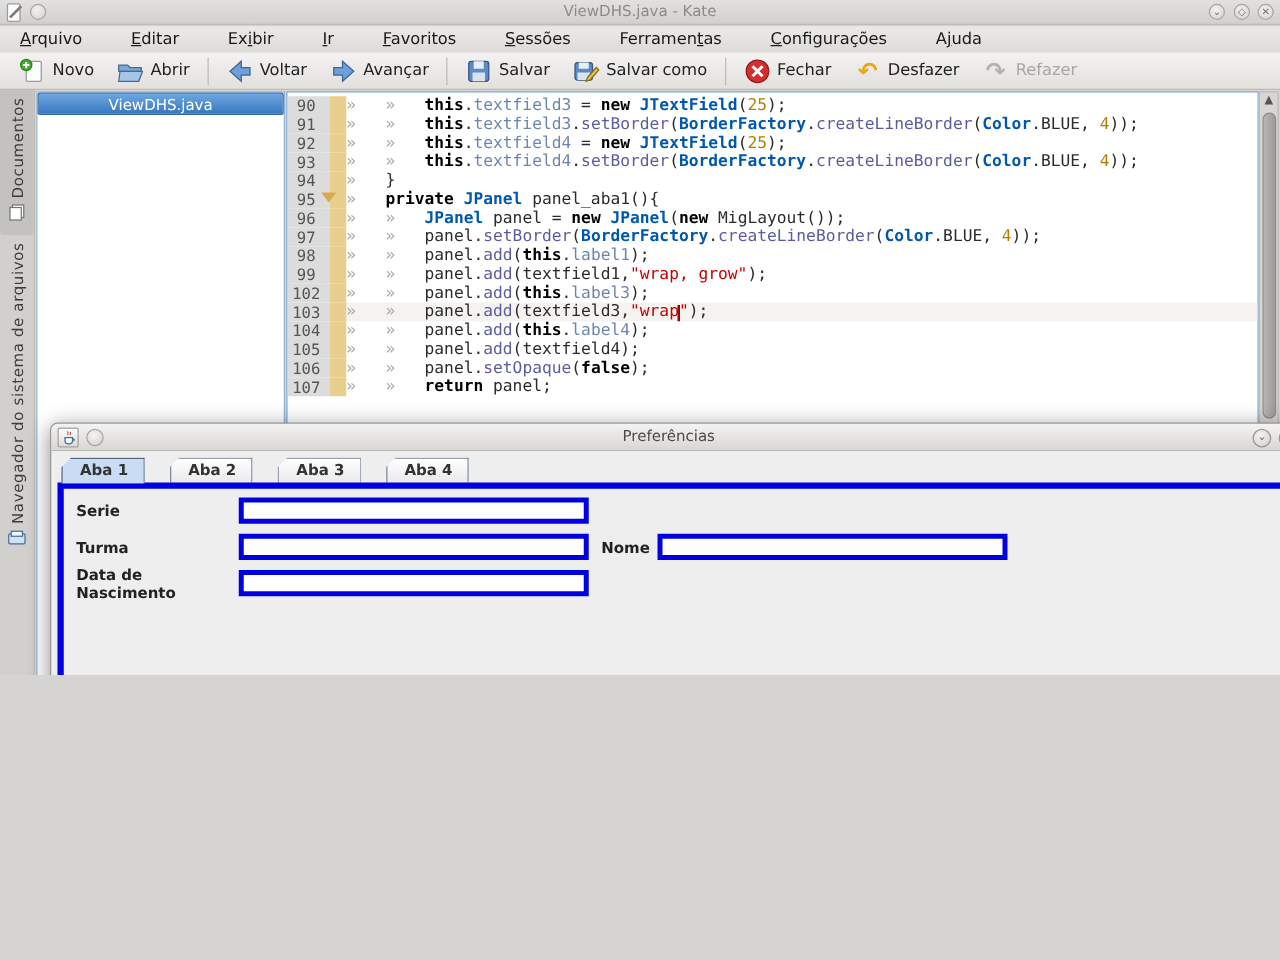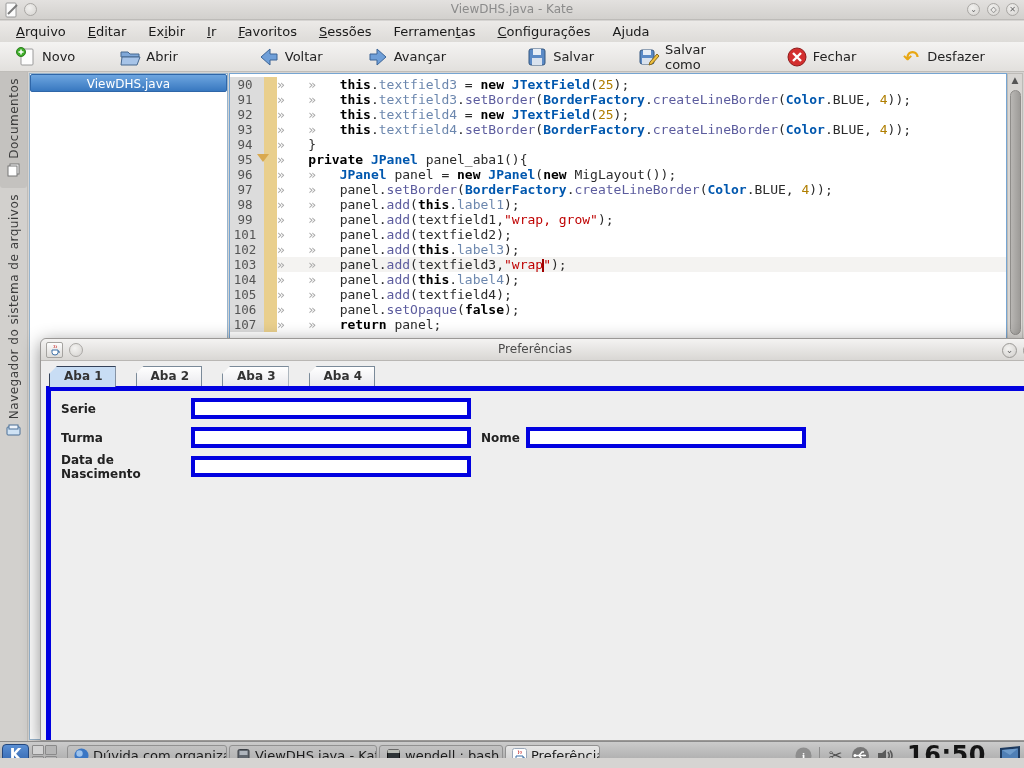--- a/index.html
+++ b/index.html
@@ -1,41 +1,41 @@
 <!DOCTYPE html>
 <html><head>
 <meta charset="utf-8">
 <style>
   * { margin:0; padding:0; box-sizing:border-box; }
   html,body { width:1024px; height:768px; overflow:hidden; }
   body { font-family:"DejaVu Sans", sans-serif; background:#d6d4d2; position:relative; }
-  #screen { position:absolute; inset:0; width:1024px; height:758px; overflow:hidden; }
+  #screen { position:absolute; inset:0; width:1024px; height:540px; overflow:hidden; }
 
   
   #kate-titlebar { position:absolute; left:0; top:0; width:1024px; height:20px;
     background:linear-gradient(#e3e1df,#d2d0cd); border-bottom:1px solid #bdbbb8; }
   #kate-title { position:absolute; left:0; right:0; top:2px; text-align:center;
     font-size:12px; color:#8b8b8b; }
   #kate-app-icon { position:absolute; left:4px; top:2px; width:16px; height:16px; }
   #kate-app-icon svg { width:16px; height:16px; }
   .tb-circle { position:absolute; top:3px; width:13px; height:13px; border-radius:50%;
     background:radial-gradient(circle at 40% 35%, #f2f1ef, #d4d2cf); border:1px solid #a9a7a4;
     color:#6b6b6b; font-size:8px; line-height:11px; text-align:center; }
   #kb-extra { left:24px; }
   #kb-min { right:44px; } #kb-max { right:24px; } #kb-close { right:5px; }
 
   #kate-menubar { position:absolute; left:0; top:21px; width:1024px; height:21px;
     background:linear-gradient(#eceae8,#dddbd8); display:flex; align-items:center;
-    padding-left:6px; gap:2px; }
+    padding-left:6px; gap:19px; }
   .menu-item { font-size:13px; color:#1a1a1a; padding:2px 10px; cursor:default; }
   .menu-item .u { text-decoration:underline; }
 
   #kate-toolbar { position:absolute; left:0; top:42px; width:1024px; height:30px;
     background:linear-gradient(#f4f3f2,#e2e0dd); border-bottom:1px solid #bfbdb9;
-    display:flex; align-items:center; padding-left:6px;gap:26px; }
+    display:flex; align-items:center; padding-left:6px; }
   .tb-btn { display:flex; align-items:center; gap:5px; padding:2px 9px; font-size:13px;
     color:#232323; }
   .tb-btn.disabled { color:#a9a7a4; }
   .tb-sep { width:1px; height:22px; background:#bdbbb7; margin:0 5px; }
   .tb-icon { width:22px; height:22px; display:inline-flex; align-items:center; justify-content:center; position:relative; }
   .tb-icon svg { width:22px; height:22px; }
   .glyph-undo { font-size:19px; font-weight:bold; color:#e8a713; line-height:20px; }
   .glyph-redo { font-size:19px; font-weight:bold; color:#b5b3b0; line-height:20px; }
 
   
@@ -321,25 +321,20 @@
             <div class="gut-num">98</div>
             <div class="gut-fold"></div>
             <div class="code-text"><span class="tab-mark">»   </span><span class="tab-mark">»   </span><span class="tok-pl">panel.</span><span class="tok-fn">add</span><span class="tok-pl">(</span><span class="tok-kw">this</span><span class="tok-pl">.</span><span class="tok-mem">label1</span><span class="tok-pl">);</span></div>
           </div>
           <div class="code-row">
             <div class="gut-num">99</div>
             <div class="gut-fold"></div>
             <div class="code-text"><span class="tab-mark">»   </span><span class="tab-mark">»   </span><span class="tok-pl">panel.</span><span class="tok-fn">add</span><span class="tok-pl">(textfield1,</span><span class="tok-str">"wrap, grow"</span><span class="tok-pl">);</span></div>
           </div>
           <div class="code-row">
-            <div class="gut-num">101</div>
-            <div class="gut-fold"></div>
-            <div class="code-text"><span class="tab-mark">»   </span><span class="tab-mark">»   </span><span class="tok-pl">panel.</span><span class="tok-fn">add</span><span class="tok-pl">(textfield2);</span></div>
-          </div>
-          <div class="code-row">
             <div class="gut-num">102</div>
             <div class="gut-fold"></div>
             <div class="code-text"><span class="tab-mark">»   </span><span class="tab-mark">»   </span><span class="tok-pl">panel.</span><span class="tok-fn">add</span><span class="tok-pl">(</span><span class="tok-kw">this</span><span class="tok-pl">.</span><span class="tok-mem">label3</span><span class="tok-pl">);</span></div>
           </div>
           <div class="code-row current">
             <div class="gut-num">103</div>
             <div class="gut-fold"></div>
             <div class="code-text"><span class="tab-mark">»   </span><span class="tab-mark">»   </span><span class="tok-pl">panel.</span><span class="tok-fn">add</span><span class="tok-pl">(textfield3,</span><span class="tok-str">"wrap</span><span class="caret"></span><span class="tok-str">"</span><span class="tok-pl">);</span></div>
           </div>
           <div class="code-row">

